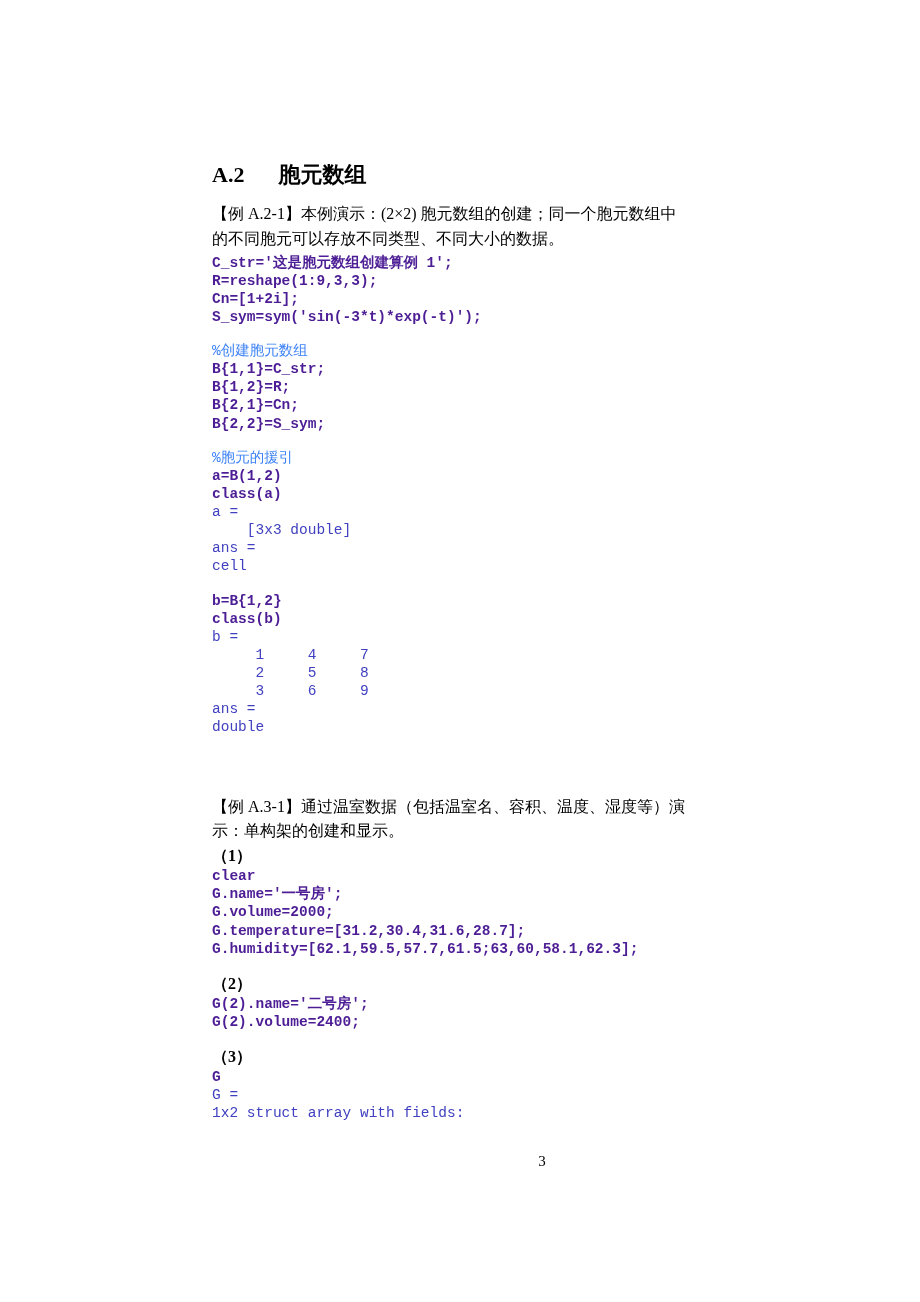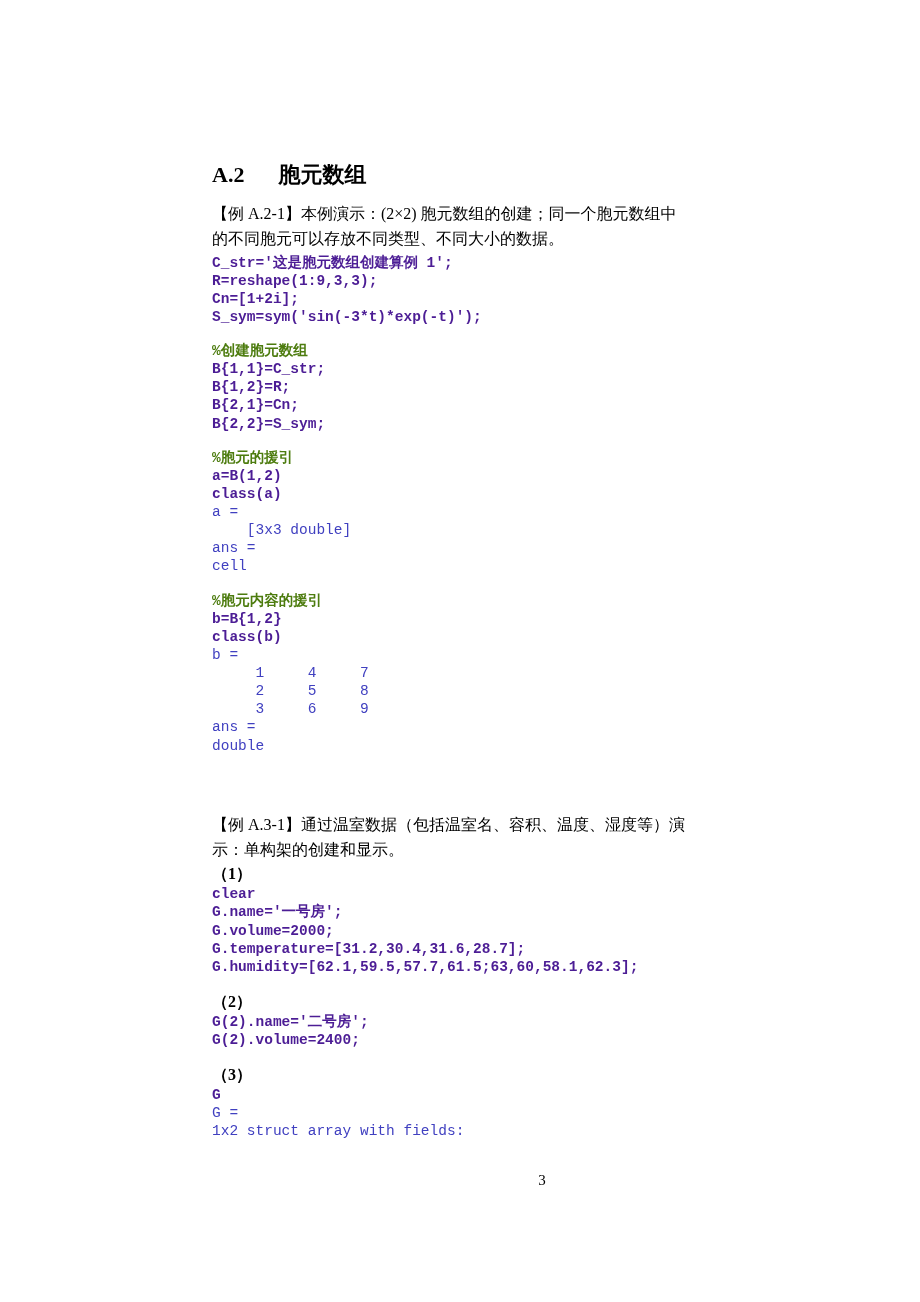--- a/index.html
+++ b/index.html
@@ -38,22 +38,22 @@
     font-size: 14.5px;
     line-height: 1.25;
     white-space: pre;
     margin: 0;
   }
   .code-bold {
     font-weight: bold;
     color: #4c1d95;
   }
   .code-comment {
-    font-weight: bold;
-    color: #4d7c0f;
+    font-weight: normal;
+    color: #3b82f6;
   }
   .output {
     color: #4040c0;
     font-family: "Courier New", monospace;
     font-size: 14.5px;
     line-height: 1.25;
     white-space: pre;
     margin: 0;
   }
   .spacer {
@@ -105,21 +105,20 @@
   <pre class="code code-comment">%胞元的援引</pre>
   <pre class="code code-bold">a=B(1,2)
 class(a)</pre>
   <pre class="output">a =
     [3x3 double]
 ans =
 cell</pre>
 
   <div class="spacer"></div>
 
-  <pre class="code code-comment">%胞元内容的援引</pre>
   <pre class="code code-bold">b=B{1,2}
 class(b)</pre>
   <pre class="output">b =
      1     4     7
      2     5     8
      3     6     9
 ans =
 double</pre>
 
   <div class="big-gap"></div>

